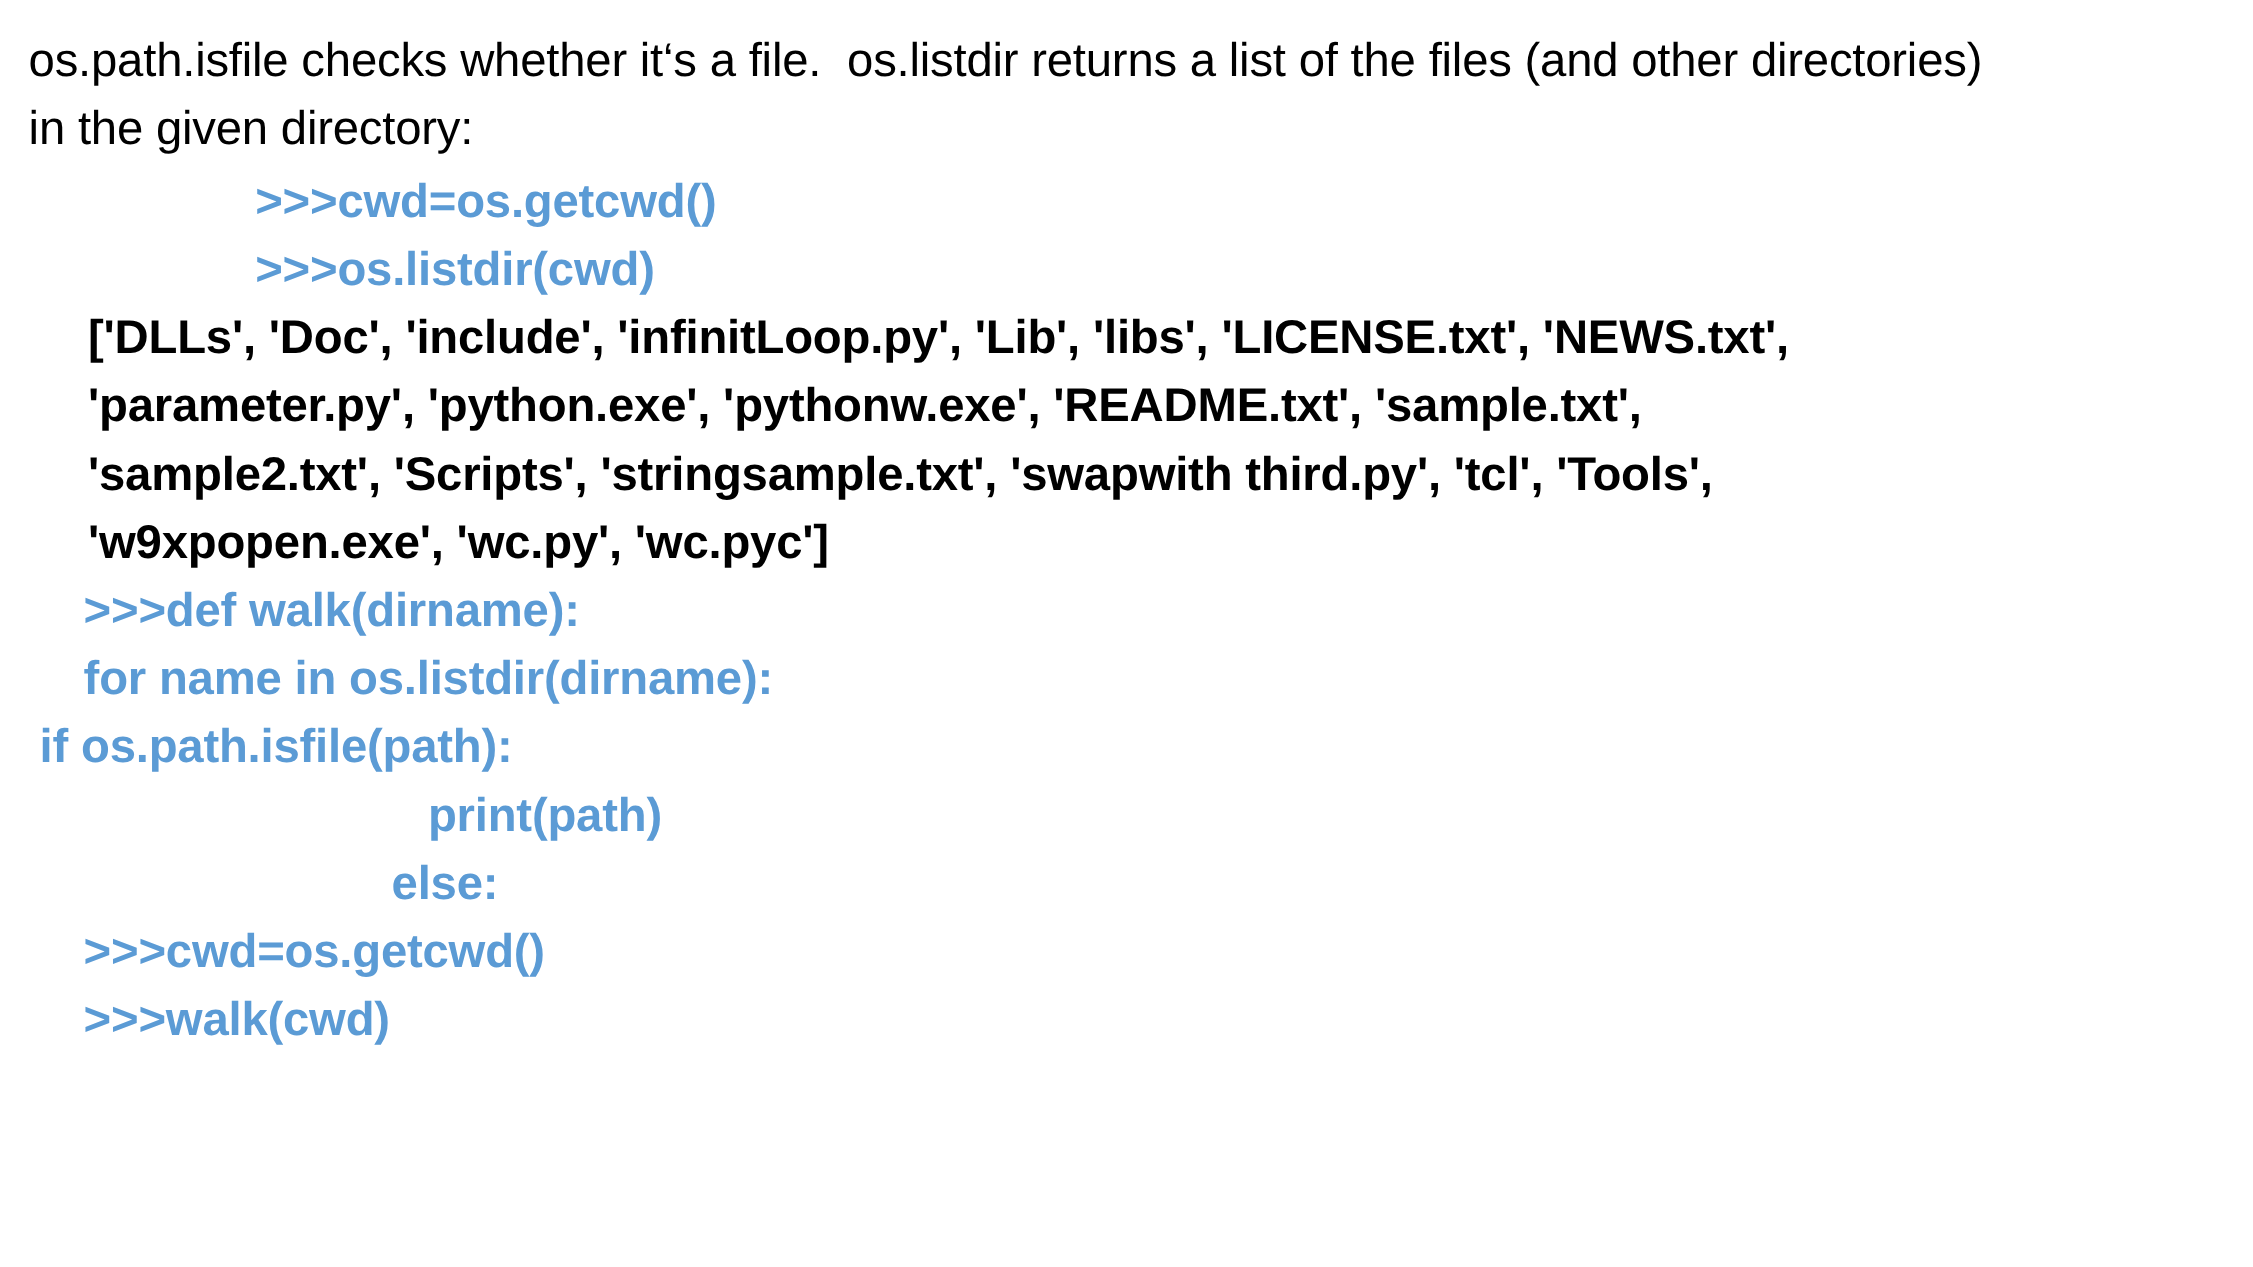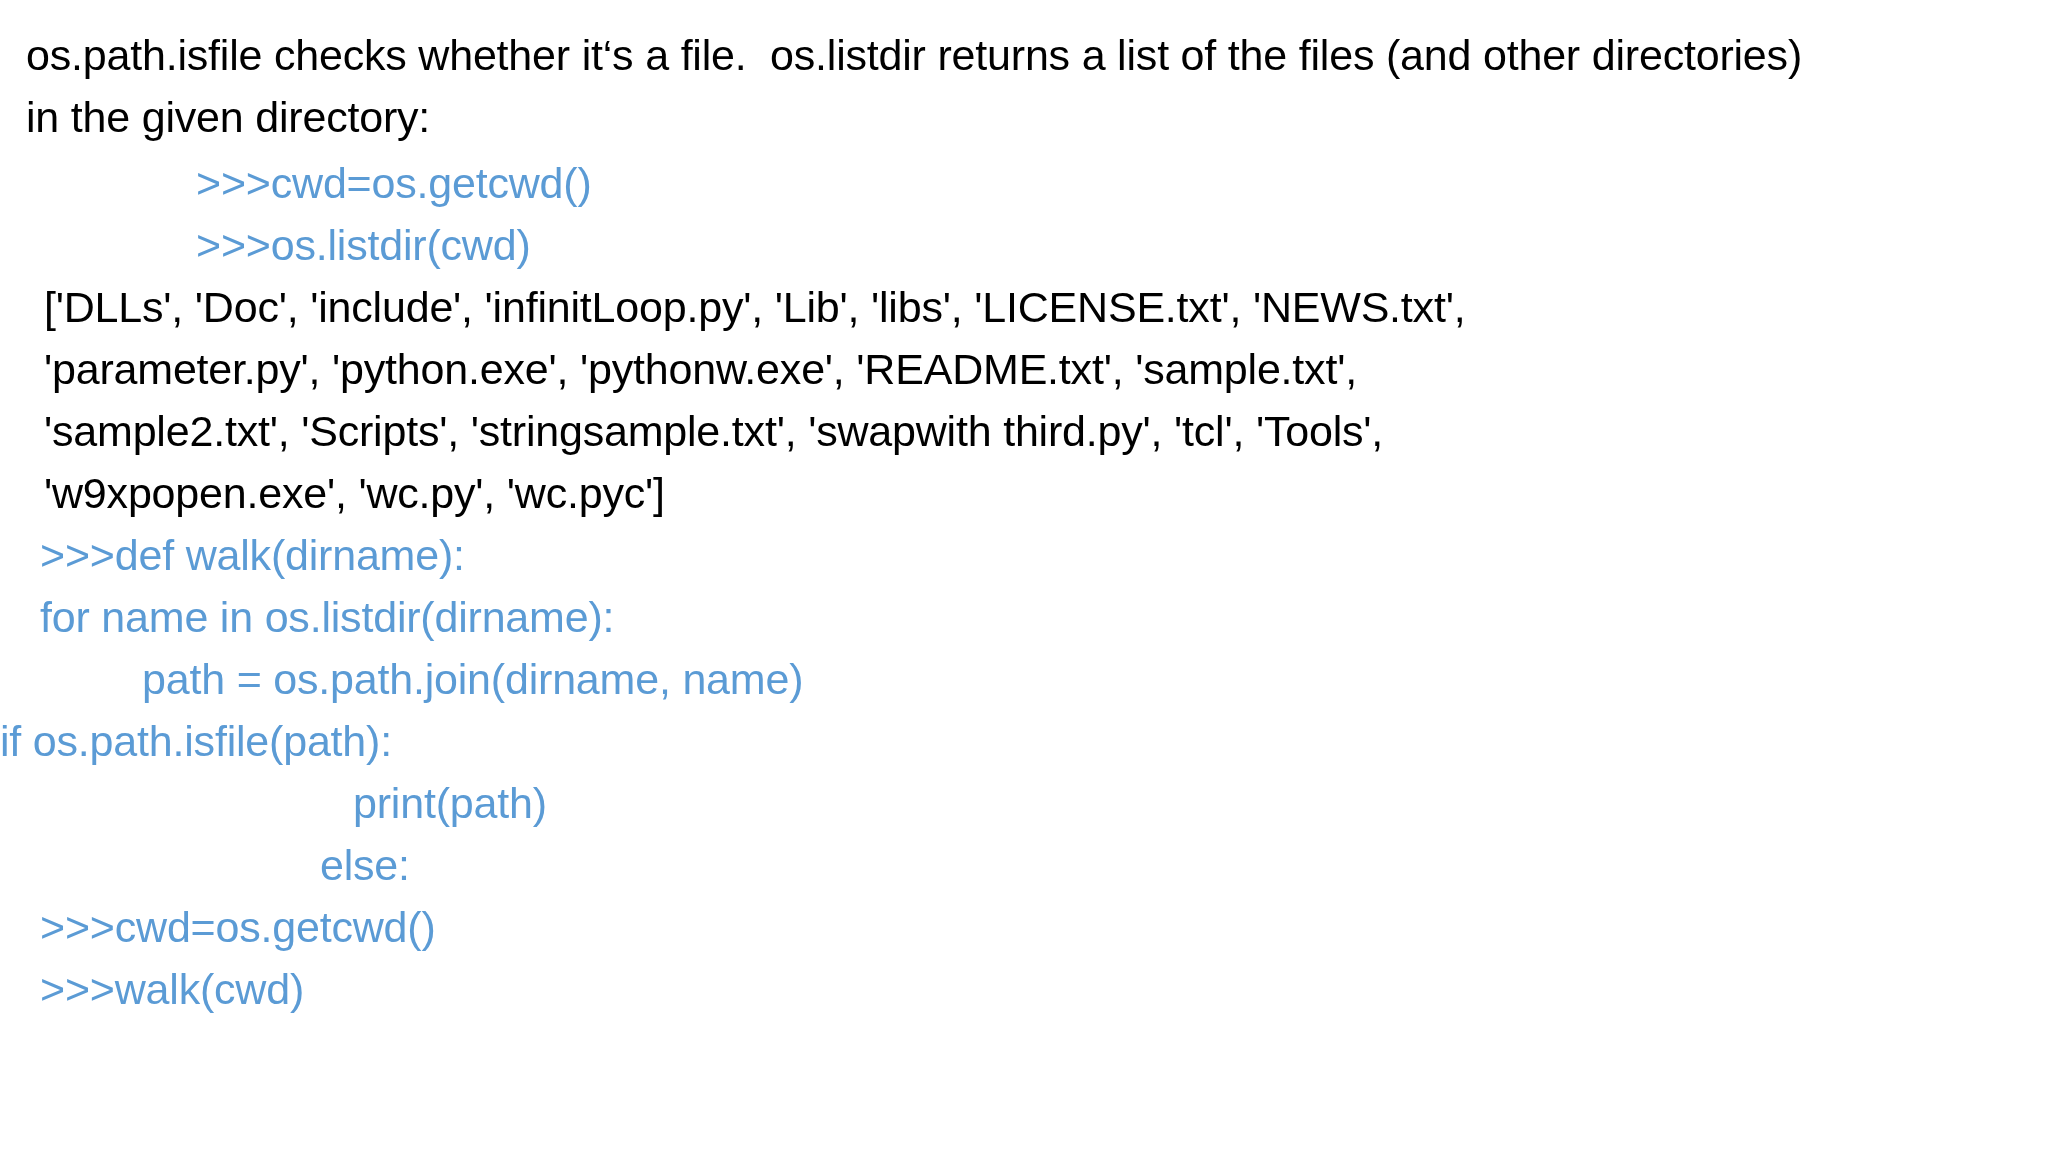--- a/index.html
+++ b/index.html
@@ -43,24 +43,25 @@
     position: absolute;
     left: 0;
     top: 152px;
     width: 2048px;
   }
 
   .code-line {
     height: 62px;
     line-height: 62px;
     font-size: 43px;
-    font-weight: 400;
+    font-weight: 700;
     letter-spacing: -0.2px;
     white-space: pre;
     color: #5B9BD5;
+    margin-left: 36px;
   }
   .code-line.black {
     color: #000000;
     padding-left: 44px;
   }
 
   
   .ind-0  { padding-left: 40px;  }
   .ind-1  { padding-left: 142px; }
   .ind-2  { padding-left: 196px; }
@@ -77,21 +78,20 @@
 
   <div class="code-block">
       <div class="code-line ind-2">&gt;&gt;&gt;cwd=os.getcwd()</div>
       <div class="code-line ind-2">&gt;&gt;&gt;os.listdir(cwd)</div>
       <div class="code-line ind-2 black">['DLLs', 'Doc', 'include', 'infinitLoop.py', 'Lib', 'libs', 'LICENSE.txt', 'NEWS.txt',</div>
       <div class="code-line ind-2 black">'parameter.py', 'python.exe', 'pythonw.exe', 'README.txt', 'sample.txt',</div>
       <div class="code-line ind-2 black">'sample2.txt', 'Scripts', 'stringsample.txt', 'swapwith third.py', 'tcl', 'Tools',</div>
       <div class="code-line ind-2 black">'w9xpopen.exe', 'wc.py', 'wc.pyc']</div>
       <div class="code-line ind-0">&gt;&gt;&gt;def walk(dirname):</div>
       <div class="code-line ind-0">for name in os.listdir(dirname):</div>
-      <div class="code-line ind-1">path = os.path.join(dirname, name)</div>
       <div class="code-line ind-3">if os.path.isfile(path):</div>
       <div class="code-line ind-5">print(path)</div>
       <div class="code-line ind-4">else:</div>
       <div class="code-line ind-0">&gt;&gt;&gt;cwd=os.getcwd()</div>
       <div class="code-line ind-0">&gt;&gt;&gt;walk(cwd)</div>
     </div>
 
 </div>
 
 </body></html>

